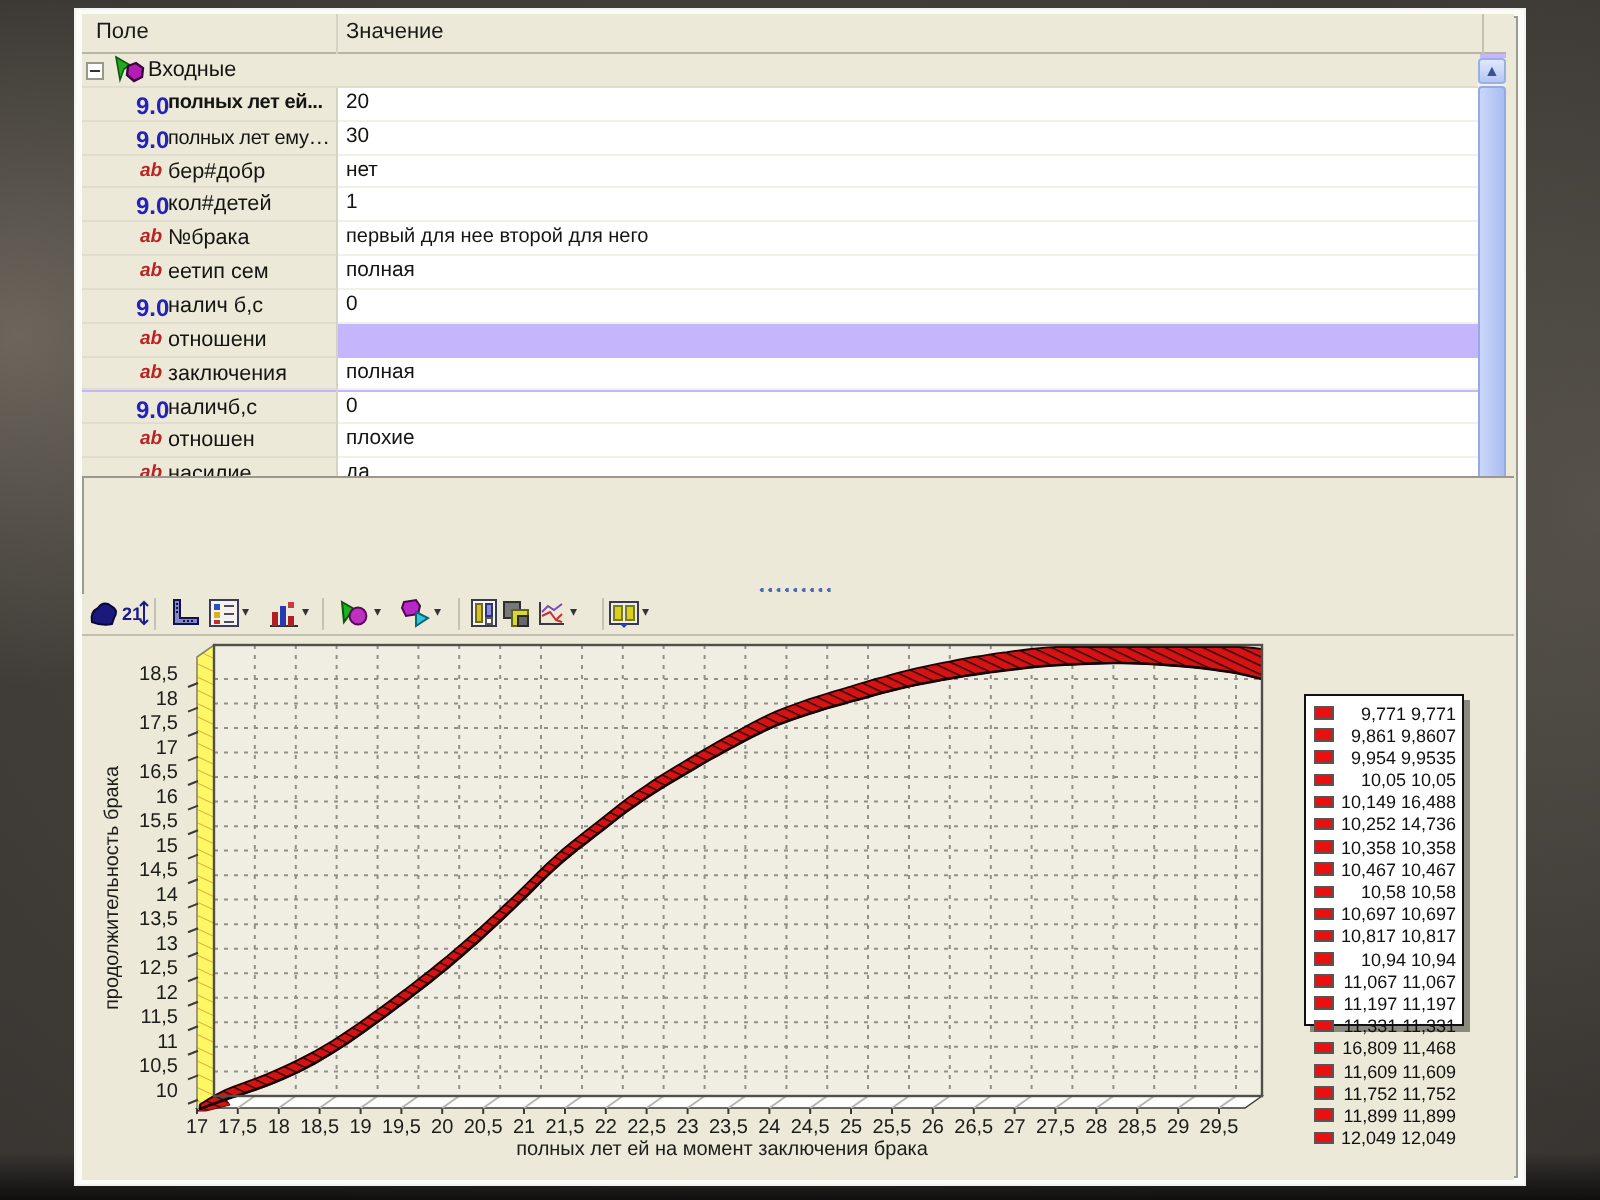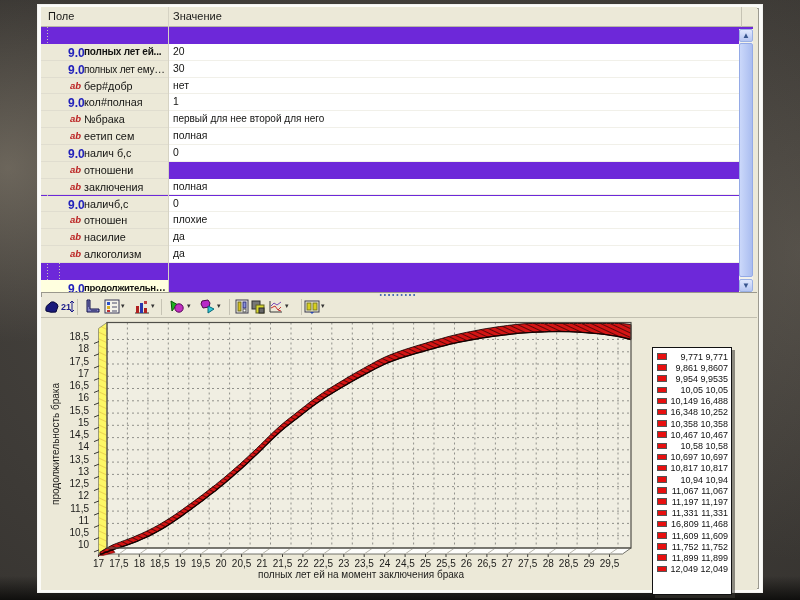--- a/index.html
+++ b/index.html
@@ -6,21 +6,21 @@
 body {position:relative;
 background:
  linear-gradient(to bottom, rgba(10,10,9,0.0) 96%, rgba(5,5,4,0.8) 100%),
  radial-gradient(ellipse 260px 250px at 1% 28%, rgba(162,152,134,0.45), rgba(162,152,134,0) 70%),
  radial-gradient(ellipse 300px 430px at 100% 42%, rgba(140,132,118,0.30), rgba(140,132,118,0) 72%),
  radial-gradient(ellipse 950px 720px at 47% 45%, #4f4b46, #2b2926 96%);
 background-color:#343230}
 .window {position:absolute;left:37px;top:4px;width:726px;height:589px;
  background:#ece9d8;border:1px solid #f2f2ef;
  box-shadow:inset 0 0 0 3px #fbfbf8, inset 0 0 0 4px #9c9a90}
-.gridwrap {position:absolute;left:3px;top:2px;width:716px;height:286px;background:#6d28d9;border-bottom:1px solid #9a988c;overflow:hidden}
+.gridwrap {position:absolute;left:3px;top:2px;width:716px;height:232px;background:#c4b5fd;border-bottom:1px solid #9a988c;overflow:hidden}
 .ghead {position:absolute;left:0;top:0;width:100%;height:20px;background:#ece9d8;border-bottom:1px solid #b8b5a6;font-size:11px;color:#1a1a18}
 .ghead .h1 {position:absolute;left:7px;top:3px}
 .ghead .h2 {position:absolute;left:132px;top:3px}
 .colsep {position:absolute;left:127px;top:0;width:1px;height:286px;background:#d6d3c4}
 .row {position:absolute;left:0;width:699px;height:16.85px;font-size:10.8px;color:#141412}
 .row .lcell {position:absolute;left:0;top:0;width:127px;height:100%;background:#ece9d8;border-bottom:1px solid #e0ddcf;overflow:hidden}
 .row .vcell {position:absolute;left:128px;top:0;width:570px;height:100%;background:#fff;border-bottom:1px solid #f1f0e9;padding-left:4px;padding-top:2px;font-size:10.4px}
 .row .pnum {position:absolute;left:27px;top:2px;color:#2222bb;font-size:12px;}
 .row .pab {position:absolute;left:29px;top:2px;color:#bb2222;font-size:9.5px;font-style:italic}
 .row .ltx {position:absolute;left:43px;right:1px;top:2px;white-space:nowrap;overflow:hidden;text-overflow:ellipsis}
@@ -35,36 +35,46 @@
 .sbtn {position:absolute;left:0;width:14px;height:13px;background:linear-gradient(#dfe7fd,#b6c6f2);border:1px solid #9ab0e4;border-radius:2px;color:#38558e;font-size:8px;text-align:center;line-height:12px}
 .sthumb {position:absolute;left:0;top:14px;width:14px;height:234px;background:linear-gradient(90deg,#cbd8fa,#aabdf0);border:1px solid #94aae6;border-radius:2px}
 .splitter {position:absolute;left:3px;top:288px;width:716px;height:4px}
 .shandle {position:absolute;left:338px;top:0px;width:38px;height:4px;
  background-image:radial-gradient(circle 1.3px at 2px 2px,#4a6cb8 75%,transparent 76%);background-size:4.2px 4px}
 .toolbar {position:absolute;left:3px;top:292px;width:716px;height:21px;background:#ece9d8;border-bottom:1px solid #c2bfb0}
 .tbi {position:absolute;top:2px;width:16px;height:16px}
 .tba {position:absolute;left:17px;top:3px;font-size:7px;color:#333}
 .tsep {position:absolute;top:2px;width:1px;height:16px;background:#c6c3b4}
 .chart {position:absolute;left:3px;top:313px;width:716px;height:272px;background:#ece9d8}
-.legend {position:absolute;left:652px;top:347px;width:80px;height:248px;background:#fff;border:1px solid #111;
+.legend {position:absolute;left:652px;top:347px;width:80px;height:166px;background:#fff;border:1px solid #111;
  box-shadow:3px 3px 0 rgba(60,58,52,0.55);padding-top:3px}
 .lrow {position:relative;height:11.2px}
 .lmark {position:absolute;left:4px;top:2px;width:10px;height:6.5px;background:#e81010;border:1px solid #555}
 .ltext {position:absolute;right:3px;top:0.5px;font-size:9px;color:#111;white-space:nowrap}
 </style></head>
 <body>
 <div class="window">
  <div class="gridwrap">
   <div class="ghead">
         <span class="h1">Поле</span>
         <span class="h2">Значение</span>
       </div>
   <div class="colsep"></div>
   <div class="dots"></div>
   <div class="dots" style="left:18px;top:37px;height:249px"></div>
+<div class="row grp" style="top:20.00px">
+        <span class="minus">
+          <i></i>
+        </span>
+        <span class="gicon"><svg width="18" height="16" viewBox="0 0 18 16">
+            <path d="M2 1.5 L9 5.5 L6 7.5 L4 13 Z" fill="#22a822" stroke="#0a5a0a" stroke-width="0.8"></path>
+            <path d="M8 6 L12 4.5 L15.5 7 L15 11.5 L11 13.5 L7.5 10.5 Z" fill="#b51cb5" stroke="#38083a" stroke-width="1.2"></path>
+          </svg></span>
+        <span class="glab">Входные</span>
+      </div>
 <div class="row" style="top:36.85px">
         <span class="lcell" style="">
           <b class="pnum">9.0</b>
           <span class="ltx" style="font-weight:bold;font-size:10px;letter-spacing:-0.2px;">полных лет ей...</span>
         </span>
         <span class="vcell" style="">20</span>
       </div>
 <div class="row" style="top:53.70px">
         <span class="lcell" style="">
           <b class="pnum">9.0</b>
@@ -75,21 +85,21 @@
 <div class="row" style="top:70.55px">
         <span class="lcell" style="">
           <b class="pab">ab</b>
           <span class="ltx" style="">бер#добр</span>
         </span>
         <span class="vcell" style="">нет</span>
       </div>
 <div class="row" style="top:87.40px">
         <span class="lcell" style="">
           <b class="pnum">9.0</b>
-          <span class="ltx" style="">кол#полная</span>
+          <span class="ltx" style="">кол#детей</span>
         </span>
         <span class="vcell" style="">1</span>
       </div>
 <div class="row" style="top:104.25px">
         <span class="lcell" style="">
           <b class="pab">ab</b>
           <span class="ltx" style="">№брака</span>
         </span>
         <span class="vcell" style=""><span style="font-size:10px">первый для нее второй для него</span></span>
       </div>
@@ -434,21 +444,21 @@
 <div class="lrow">
       <span class="lmark"></span>
       <span class="ltext">10,05 10,05</span>
     </div>
 <div class="lrow">
       <span class="lmark"></span>
       <span class="ltext">10,149 16,488</span>
     </div>
 <div class="lrow">
       <span class="lmark"></span>
-      <span class="ltext">16,348 10,252</span>
+      <span class="ltext">10,252 14,736</span>
     </div>
 <div class="lrow">
       <span class="lmark"></span>
       <span class="ltext">10,358 10,358</span>
     </div>
 <div class="lrow">
       <span class="lmark"></span>
       <span class="ltext">10,467 10,467</span>
     </div>
 <div class="lrow">

